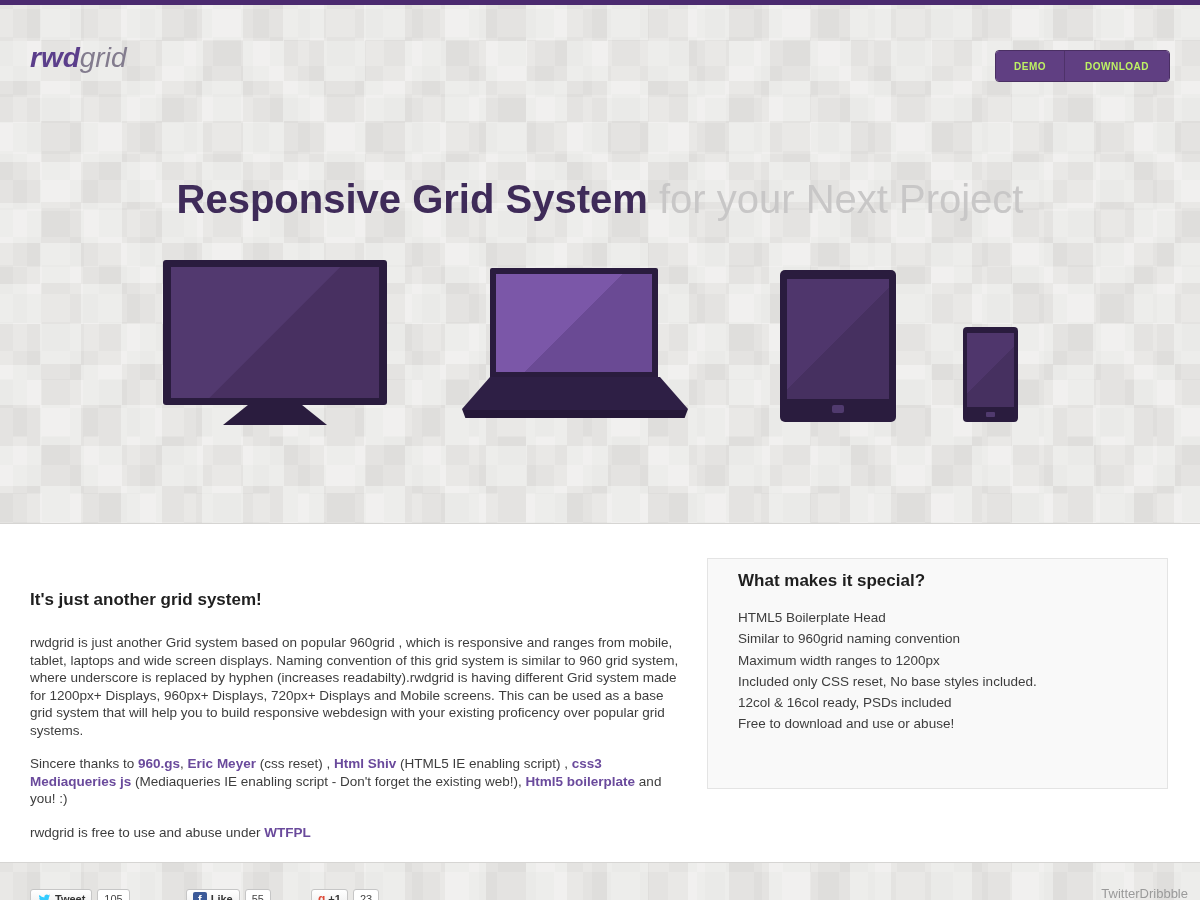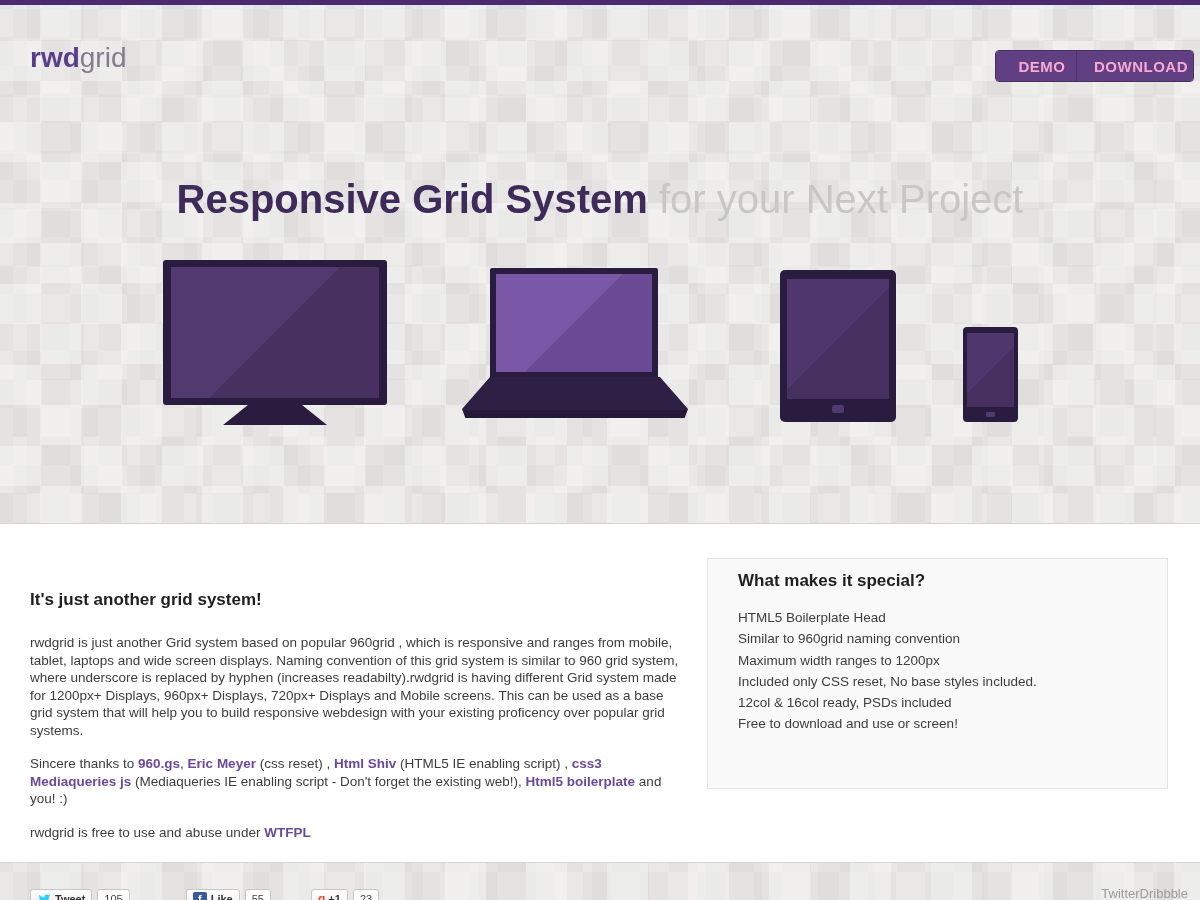--- a/index.html
+++ b/index.html
@@ -14,30 +14,30 @@
       conic-gradient(rgba(0,0,0,.025) 90deg, transparent 90deg 180deg, rgba(0,0,0,.025) 180deg 270deg, transparent 270deg),
       conic-gradient(rgba(255,255,255,.18) 90deg, transparent 90deg 180deg, rgba(255,255,255,.18) 180deg 270deg, transparent 270deg);
     background-size:81px 81px, 113px 113px, 57px 57px;
     background-position:0 0, 27px 41px, 13px 9px;
   }
 
   
   #hero{position:absolute;left:0;top:0;width:1200px;height:523px;border-bottom:1px solid #d6d5d3;}
   #topbar{position:absolute;left:0;top:0;width:1200px;height:5px;background:#4b2a6f;}
 
-  #logo{position:absolute;left:30px;top:42px;font-size:28px;letter-spacing:0;cursor:pointer;}
+  #logo{position:absolute;left:30px;top:42px;font-size:28px;font-style:italic;letter-spacing:0;cursor:pointer;}
   #logo .bold{font-weight:bold;color:#5b3e8b;}
   #logo .light{font-weight:normal;color:#837c8e;}
 
   #nav{position:absolute;left:995px;top:50px;height:30px;display:flex;
        border-radius:4px;overflow:hidden;border:1px solid #4a2f63;
        box-shadow:inset 0 -2px 0 rgba(0,0,0,.18);}
-  .nav-btn{background:#603f82;color:#f9a8d4;font-size:15px;font-weight:bold;
+  .nav-btn{background:#603f82;color:#bef264;font-size:10px;font-weight:bold;
        letter-spacing:.5px;display:flex;align-items:center;justify-content:center;
-       cursor:pointer;height:30px;padding-left:12px;}
+       cursor:pointer;height:30px;}
   .nav-btn.demo{width:68px;border-right:1px solid #4e3269;}
   .nav-btn.download{width:104px;border-left:1px solid #6f51914;}
 
   #hero-title{position:absolute;left:0;top:150px;width:1200px;text-align:center;
        font-size:40px;white-space:nowrap;}
   #hero-title .strong{color:#3f2b59;font-weight:bold;}
   #hero-title .thin{color:#c8c7c7;font-weight:normal;}
 
   
   .screen-frame{position:absolute;background:#2a1c3e;}
@@ -146,21 +146,21 @@
     </div>
 
     <div id="special">
       <h2>What makes it special?</h2>
       <ul>
         <li>HTML5 Boilerplate Head</li>
         <li>Similar to 960grid naming convention</li>
         <li>Maximum width ranges to 1200px</li>
         <li>Included only CSS reset, No base styles included.</li>
         <li>12col &amp; 16col ready, PSDs included</li>
-        <li>Free to download and use or screen!</li>
+        <li>Free to download and use or abuse!</li>
       </ul>
     </div>
 
   </div>
 
   <div id="footer" class="mosaic">
 
     <div class="social-row">
       <div class="s-btn">
         <svg class="bird" viewBox="0 0 20 14">

